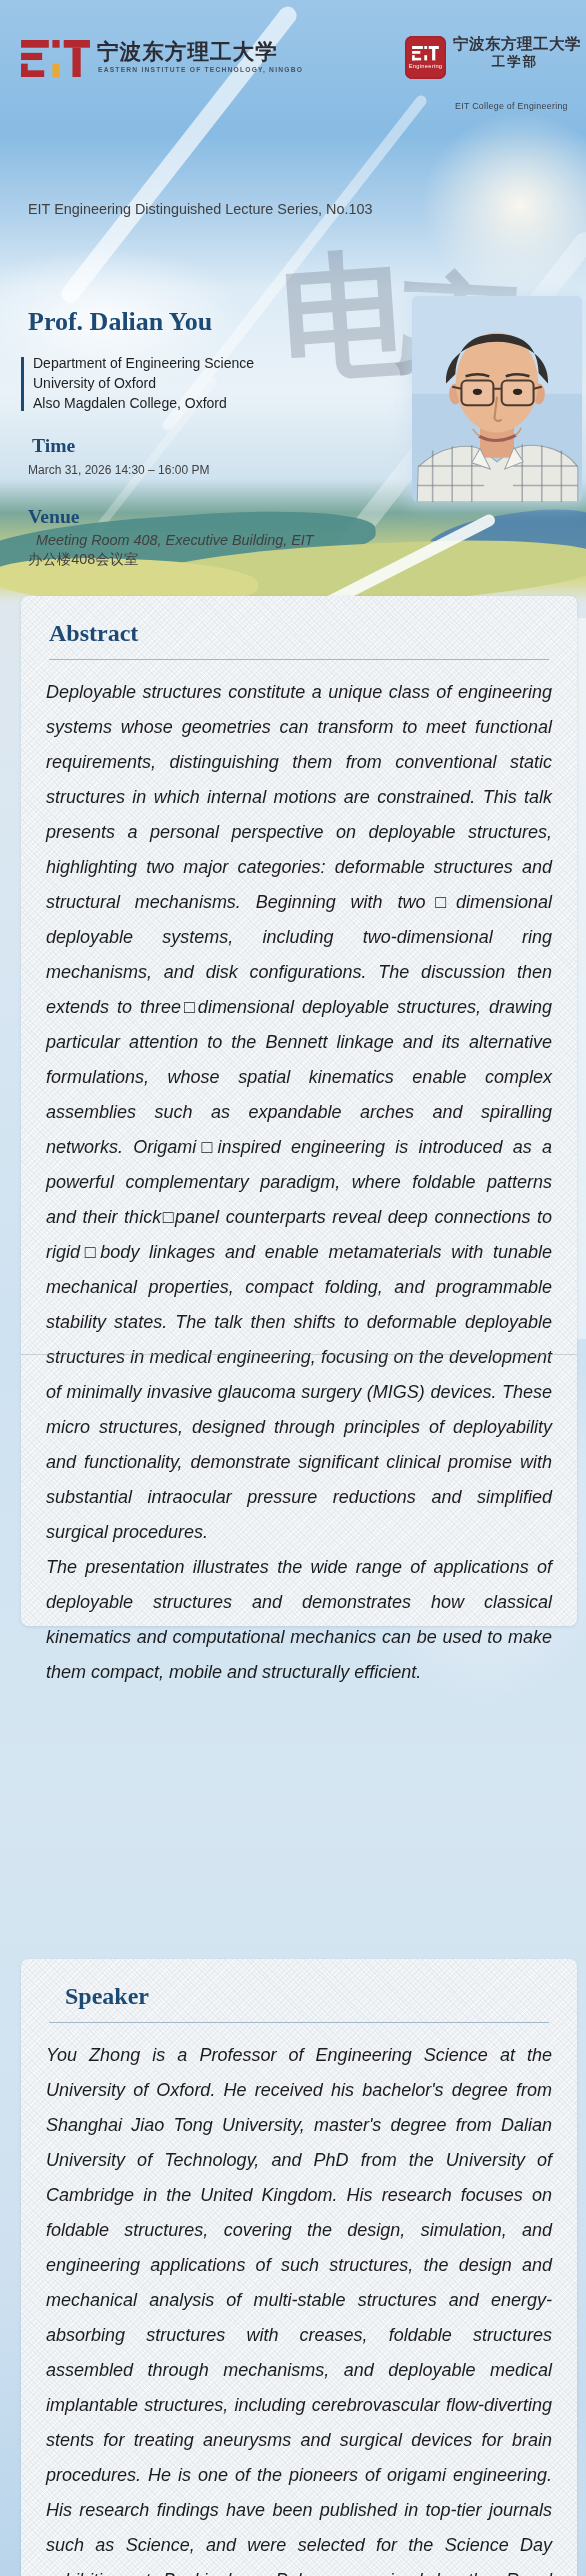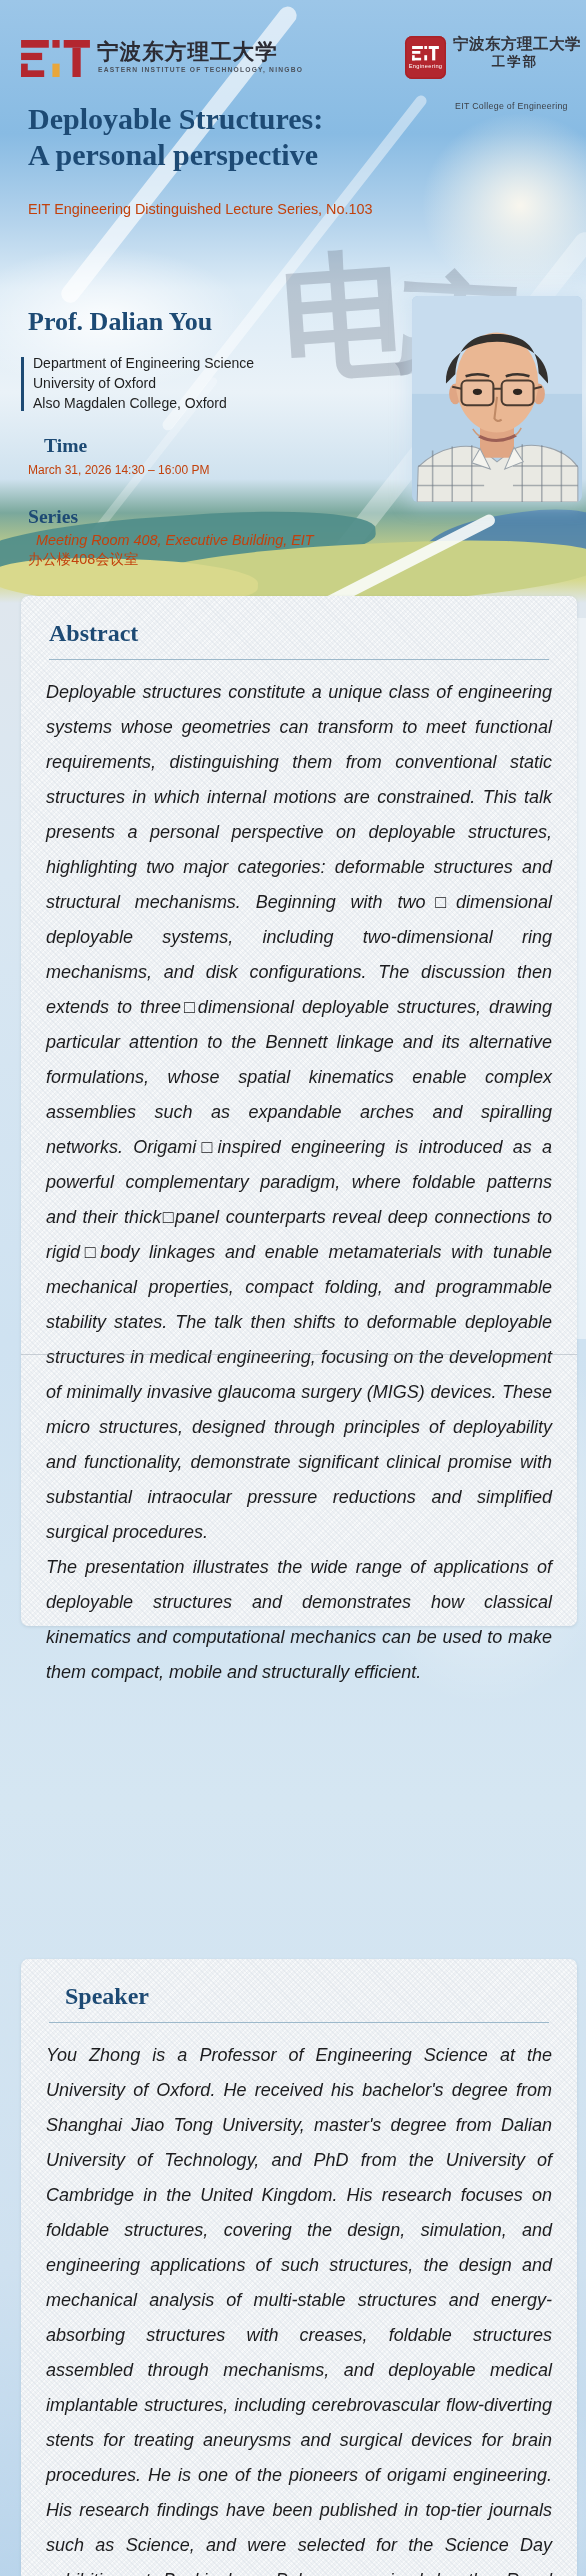--- a/index.html
+++ b/index.html
@@ -11,21 +11,21 @@
     #9cc6e8 0px,#88bbe3 134px,#b4d3ec 222px,#dcebf6 289px,#eaf2f8 392px,
     #cfe2ef 479px,#7aa89c 513px,#b9c98c 546px,#d6d98e 580px,
     #dfe7ee 603px,#d9e7f2 876px,#cfe2f1 1340px,#d5e6f2 1803px,
     #cfe1f0 2267px,#abcce8 2782px,#8fbce2 2939px,#dce9f4 2980px,
     #eef4f8 3019px,#d9cb85 3168px,#e3d184 3225px,#d8c979 3293px);}
   .cloud{border-radius:50%;}
   .streak{background:rgba(255,255,255,.65);border-radius:10.3px;}
   .hill{border-radius:45%;}
   
   .serif-head{font-family:"Liberation Serif",serif;font-weight:700;color:#1d4a74;}
-  .sans-val{color:#c2410c;}
+  .sans-val{color:#404040;}
   .watermark{font-family:"Liberation Serif",serif;color:rgba(100,110,125,.30);font-weight:700;}
   
   .logo-cn{font-family:"Liberation Serif",serif;font-weight:700;color:#2c2c34;font-size:21.6px;letter-spacing:1px;}
   .logo-en{font-size:6.7px;letter-spacing:1.2px;color:#4b515b;font-weight:700;}
   .seal{background:#b3272f;border-radius:7.2px;box-shadow:inset 0 0 0 1.5px #a82229;display:flex;flex-direction:column;align-items:center;justify-content:center;}
   .seal-eng{color:#fff;font-size:5.7px;margin-top:2.1px;letter-spacing:0.3px;}
   .college-cn1{font-size:15.5px;font-weight:700;color:#33343b;letter-spacing:0.5px;}
   .college-cn2{font-size:13.4px;font-weight:700;color:#33343b;letter-spacing:2.1px;text-align:center;}
   .college-en{font-size:8.8px;color:#3c4048;letter-spacing:0.3px;}
   .sr{position:absolute;width:0.5px;height:0.5px;overflow:hidden;opacity:0;}
@@ -91,22 +91,20 @@
       <rect x="61" y="46" width="14" height="26" fill="#fff"></rect>
       <rect x="83" y="0" width="51" height="15" fill="#fff"></rect>
       <rect x="100" y="15" width="16" height="57" fill="#fff"></rect>
     </svg>
     <div class="seal-eng">Engineering</div>
   </div>
   <div class="abs college-cn1" style="left:453px;top:34px;">宁波东方理工大学</div>
   <div class="abs college-cn2" style="left:453px;top:53px;width:124px;text-align:center;">工学部</div>
   <div class="abs college-en" style="left:455px;top:69px;margin-top:32px;">EIT College of Engineering</div>
 
-  <div class="abs serif-head" style="left:28px;top:102px;font-size:30px;">Deployable Structures:</div>
-  <div class="abs serif-head" style="left:28px;top:138px;font-size:30px;">A personal perspective</div>
   <div class="abs sans-val" style="left:28px;top:201px;font-size:14.4px;">EIT Engineering Distinguished Lecture Series, No.103</div>
 
   <div class="abs watermark" style="left:281px;top:227px;font-size:134px;transform:rotate(-4deg);">电</div>
   <div class="abs watermark" style="left:397px;top:252px;font-size:124px;transform:rotate(3deg);">衷</div>
 
   <div class="abs" style="left:412px;top:296px;width:170px;height:206px;border-radius:6.2px;overflow:hidden;background:linear-gradient(180deg,#c3d9ec,#9fc3e0);box-shadow:0 0 15.5px 4.1px rgba(200,222,240,.5);">
     <svg width="170" height="206" viewBox="0 0 330 400">
       <rect x="0" y="0" width="330" height="400" fill="#b7d2e8"></rect>
       <rect x="0" y="0" width="330" height="190" fill="#c7dcee"></rect>
 
@@ -157,23 +155,23 @@
   </div>
 
   <div class="abs serif-head" style="left:28px;top:307px;font-size:26px;">Prof. Dalian You</div>
   <div class="abs" style="left:21px;top:357px;width:2.6px;height:54px;background:#1d4a74;"></div>
   <div class="abs" style="left:33px;top:353px;font-size:14px;line-height:20px;color:#1f1f1f;">
     <div>Department of Engineering Science</div>
     <div>University of Oxford</div>
     <div>Also Magdalen College, Oxford</div>
   </div>
 
-  <div class="abs serif-head" style="left:44px;top:435px;font-size:19.6px;">Time</div>
+  <div class="abs serif-head" style="left:32px;top:435px;font-size:19.6px;">Time</div>
   <div class="abs sans-val" style="left:28px;top:463px;font-size:12px;">March 31, 2026 14:30 – 16:00 PM</div>
-  <div class="abs serif-head" style="left:28px;top:506px;font-size:19.6px;">Series</div>
+  <div class="abs serif-head" style="left:28px;top:506px;font-size:19.6px;">Venue</div>
   <div class="abs sans-val" style="left:36px;top:532px;font-size:14.4px;font-style:italic;">Meeting Room 408, Executive Building, EIT</div>
   <div class="abs sans-val" style="left:28px;top:550px;font-size:14.4px;">办公楼408会议室</div>
 
   <div class="abs card" style="top:596px;height:1030px;">
     <div class="card-heading" style="margin:24px 0 0 28px;">Abstract</div>
     <div class="card-rule" style="margin:12.4px 28px 0 28px;"></div>
     <div class="card-text" style="margin:14.4px 25px 0 25px;">
       <p>Deployable structures constitute a unique class of engineering systems whose geometries can transform to meet functional requirements, distinguishing them from conventional static structures in which internal motions are constrained. This talk presents a personal perspective on deployable structures, highlighting two major categories: deformable structures and structural mechanisms. Beginning with two□dimensional deployable systems, including two-dimensional ring mechanisms, and disk configurations. The discussion then extends to three□dimensional deployable structures, drawing particular attention to the Bennett linkage and its alternative formulations, whose spatial kinematics enable complex assemblies such as expandable arches and spiralling networks. Origami□inspired engineering is introduced as a powerful complementary paradigm, where foldable patterns and their thick□panel counterparts reveal deep connections to rigid□body linkages and enable metamaterials with tunable mechanical properties, compact folding, and programmable stability states. The talk then shifts to deformable deployable structures in medical engineering, focusing on the development of minimally invasive glaucoma surgery (MIGS) devices. These micro structures, designed through principles of deployability and functionality, demonstrate significant clinical promise with substantial intraocular pressure reductions and simplified surgical procedures.</p>
       <p>The presentation illustrates the wide range of applications of deployable structures and demonstrates how classical kinematics and computational mechanics can be used to make them compact, mobile and structurally efficient.</p>
     </div>

